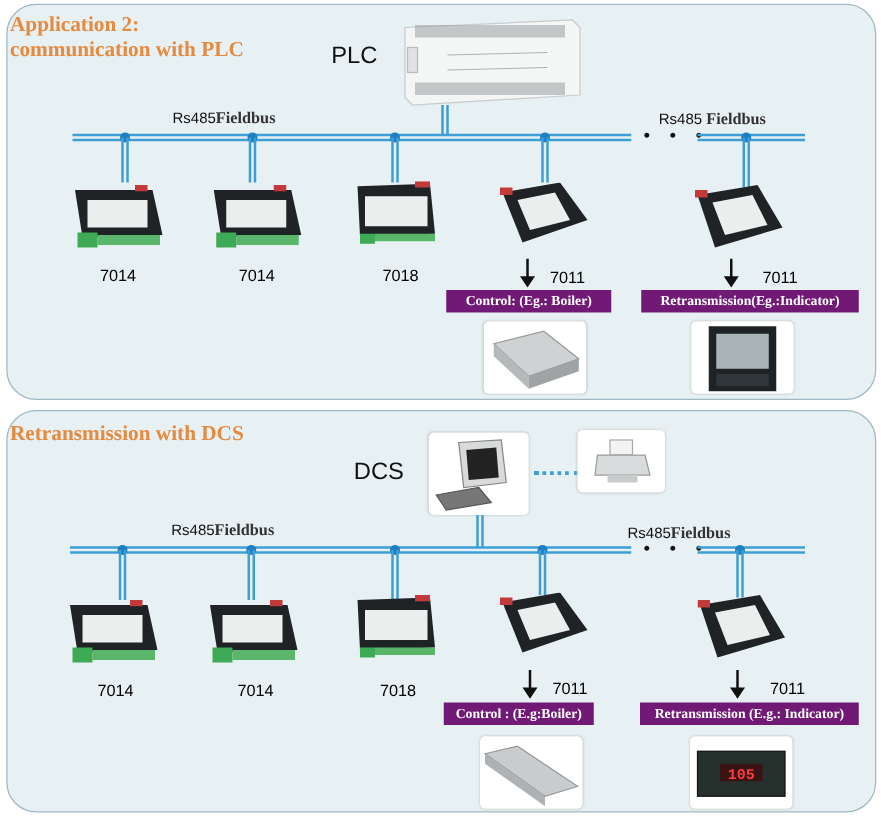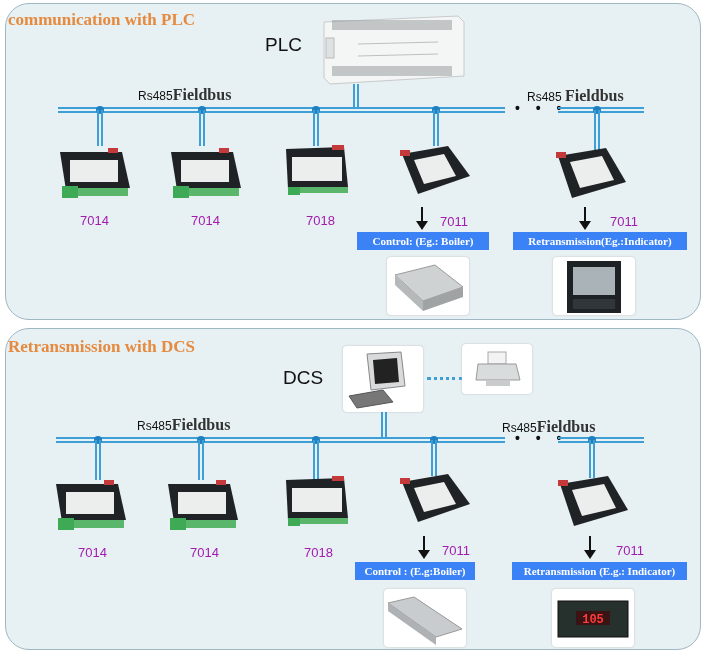--- a/index.html
+++ b/index.html
@@ -3,37 +3,38 @@
 <meta charset="utf-8">
 <style>
   html, body { margin:0; padding:0; background:#ffffff; }
   body { width:710px; height:656px; position:relative; overflow:hidden; font-family:"Liberation Sans", sans-serif; }
   .panel { position:absolute; left:5px; width:696px; background:#e7f0f3; border:1.5px solid #9fb8c3; border-radius:24px 24px 24px 24px; box-sizing:border-box; }
   .panel.p1 { top:3px; height:317px; }
   .panel.p2 { top:328px; height:322px; }
   .title { position:absolute; left:8px; font-family:"Liberation Serif", serif; font-weight:bold; color:#e58a3e; font-size:17px; line-height:20px; }
   .hostlabel { position:absolute; font-size:19px; color:#111; }
   .buslabel { position:absolute; font-size:12px; color:#111; }
-  .buslabel b { font-family:"Liberation Serif", serif; font-weight:bold; font-size:16px; color:#333; }
+  .buslabel b { font-family:"Liberation Serif", serif; font-weight:bold; font-size:13px; color:#333; }
   .bus { position:absolute; height:6px; border-top:2px solid #3d9fd6; border-bottom:2px solid #3d9fd6; box-sizing:border-box; }
   .drop { position:absolute; width:6px; border-left:2px solid #3d9fd6; border-right:2px solid #3d9fd6; box-sizing:border-box; }
   .node { position:absolute; width:8px; height:8px; border-radius:50%; background:#1f7fc0; }
   .dots { position:absolute; font-size:14px; letter-spacing:6px; color:#111; font-weight:bold; }
   .module { position:absolute; width:78px; height:52px; }
-  .modlabel { position:absolute; font-size:13px; color:#a21caf; }
+  .modlabel { position:absolute; font-size:13px; color:#000000; }
   .arrow { position:absolute; width:2px; background:#111; }
   .arrowhead { position:absolute; width:0; height:0; border-left:6px solid transparent; border-right:6px solid transparent; border-top:9px solid #111; }
-  .tag { position:absolute; background:#3b82f6; color:#fff; font-family:"Liberation Serif", serif; font-weight:bold; font-size:11px; height:18px; line-height:18px; text-align:center; box-sizing:border-box; white-space:nowrap; }
+  .tag { position:absolute; background:#701a75; color:#fff; font-family:"Liberation Serif", serif; font-weight:bold; font-size:11px; height:18px; line-height:18px; text-align:center; box-sizing:border-box; white-space:nowrap; }
   .photo { position:absolute; background:#fff; border-radius:4px; box-shadow:0 0 2px #bbb; }
 </style>
 </head>
 <body>
 
 <div class="panel p1"></div>
 <div class="title" style="top:10px;">
+  <div>Application 2:</div>
   <div>communication with PLC</div>
 </div>
 <div class="hostlabel" style="left:265px;top:34px;">PLC</div>
 
 <svg style="position:absolute;left:318px;top:14px;" width="150" height="74">
   <polygon points="6,8 140,2 146,8 146,62 12,70 6,64" fill="#f4f5f5" stroke="#c8cbcc"></polygon>
   <rect x="14" y="6" width="120" height="10" fill="#9a9e9f" opacity="0.55"></rect>
   <rect x="14" y="52" width="120" height="10" fill="#9a9e9f" opacity="0.55"></rect>
   <rect x="8" y="24" width="8" height="20" fill="#dfe2e3" stroke="#bbb"></rect>
   <line x1="40" y1="30" x2="120" y2="28" stroke="#999" stroke-width="0.6"></line>

